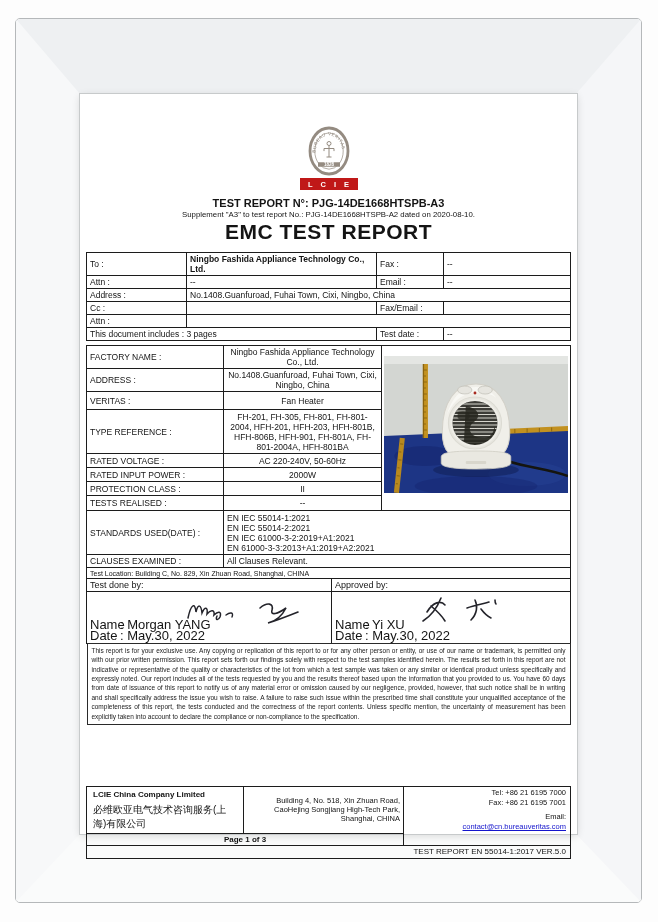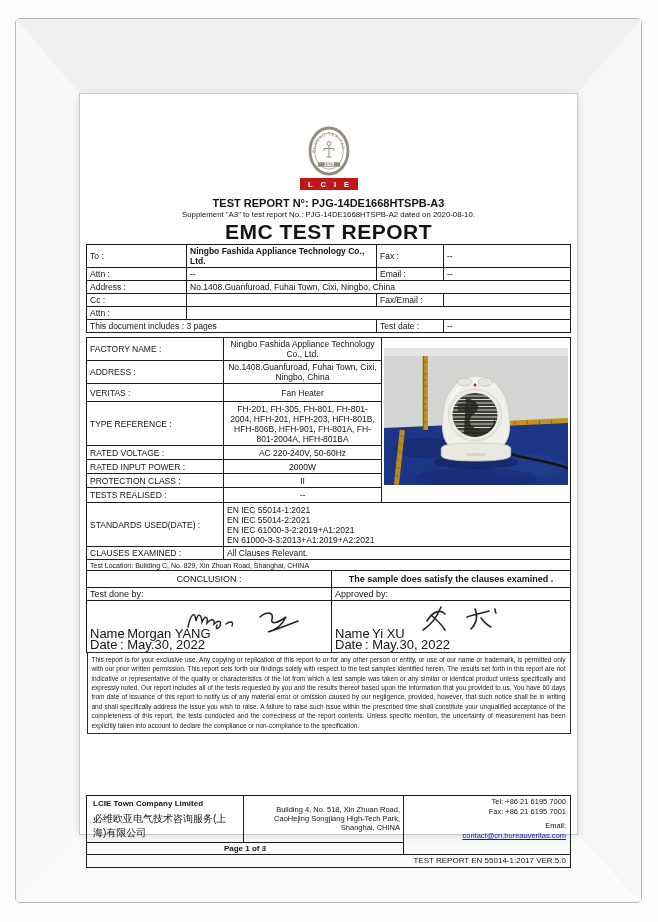--- a/index.html
+++ b/index.html
@@ -18,21 +18,21 @@
     box-shadow:0 0 0 1px #c7cacb, 0 2px 8px rgba(0,0,0,.14); padding:0 6px; }
   .seal-wrap { margin-top:32px; display:flex; flex-direction:column; align-items:center; }
   .lcie-bar { margin-top:2px; width:58px; height:12px; background:#c01818; color:#fff;
     font-size:7.5px; font-weight:bold; letter-spacing:3px; display:flex; align-items:center; justify-content:center; padding-left:3px; }
   .report-no { margin-top:7px; font-size:11px; font-weight:bold; text-align:center; }
   .supplement { margin-top:1px; font-size:7.8px; text-align:center; }
   .doc-title { margin-top:1px; font-size:21px; font-weight:bold; text-align:center; letter-spacing:.5px; }
 
   table { border-collapse:collapse; table-layout:fixed; width:484px; margin:0 auto; }
   td { border:1px solid #1c1c1c; font-size:8.5px; padding:1px 3px; vertical-align:middle; }
-  .t1 { margin-top:0;border-radius:19px; }
+  .t1 { margin-top:8px;border-radius:19px; }
   .t2 { margin-top:4px; }
   .stack { margin-top:-1px; }
   .lbl { text-align:left; }
   .val-c { text-align:center; }
   .bold { font-weight:bold; }
   .pre-lines { white-space:pre-line; }
   .small-row td { font-size:7px; padding:0 3px; }
 
   .photo-cell { padding:10px 2px 2px 2px; vertical-align:top; }
   .photo-svg { display:block; width:100%; height:137px; }
@@ -242,32 +242,20 @@
       <tr style="height:13px">
         <td>CLAUSES EXAMINED :</td>
         <td colspan="3">All Clauses Relevant.</td>
       </tr>
       <tr class="small-row" style="height:11px">
         <td colspan="4">Test Location: Building C, No. 829, Xin Zhuan Road, Shanghai, CHINA</td>
       </tr>
     </tbody>
       </table>
 
-    <table class="stack conclusion-t">
-      <colgroup>
-          <col style="width:245px">
-          <col style="width:239px">
-        </colgroup>
-      <tbody>
-          <tr>
-        <td class="val-c" style="font-size:9px">CONCLUSION :</td>
-        <td class="val-c bold" style="font-size:9px">The sample does satisfy the clauses examined .</td>
-      </tr>
-    </tbody>
-      </table>
 
     <table class="stack">
       <colgroup>
           <col style="width:245px">
           <col style="width:239px">
         </colgroup>
       <tbody>
           <tr class="sig-head">
         <td>Test done by:</td>
         <td>Approved by:</td>
@@ -298,21 +286,21 @@
 
     <table class="footer-t">
       <colgroup>
           <col style="width:157px">
           <col style="width:160px">
           <col style="width:167px">
         </colgroup>
       <tbody>
           <tr style="height:33px">
         <td class="f-company">
-          <div class="en">LCIE Town Company Limited</div>
+          <div class="en">LCIE China Company Limited</div>
           <div class="cn">必维欧亚电气技术咨询服务(上海)有限公司</div>
         </td>
         <td class="f-addr pre-lines">Building 4, No. 518, Xin Zhuan Road,
 CaoHejing Songjiang High-Tech Park,
 Shanghai, CHINA</td>
         <td class="f-contact" rowspan="2">
           <div class="line">Tel: +86 21 6195 7000</div>
           <div class="line">Fax: +86 21 6195 7001</div>
           <div class="line email-line"><span>Email: </span><span class="link">contact@cn.bureauveritas.com</span></div>
         </td>

